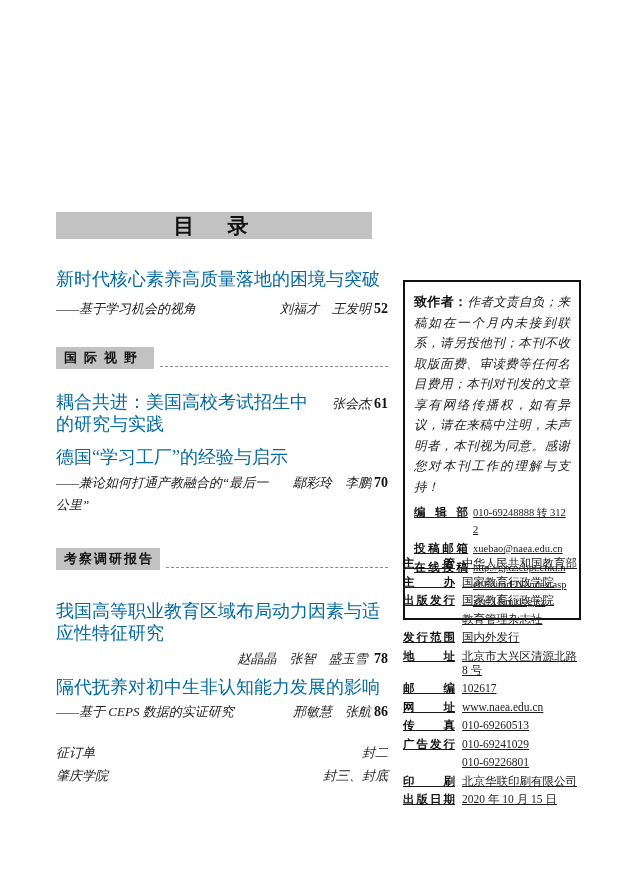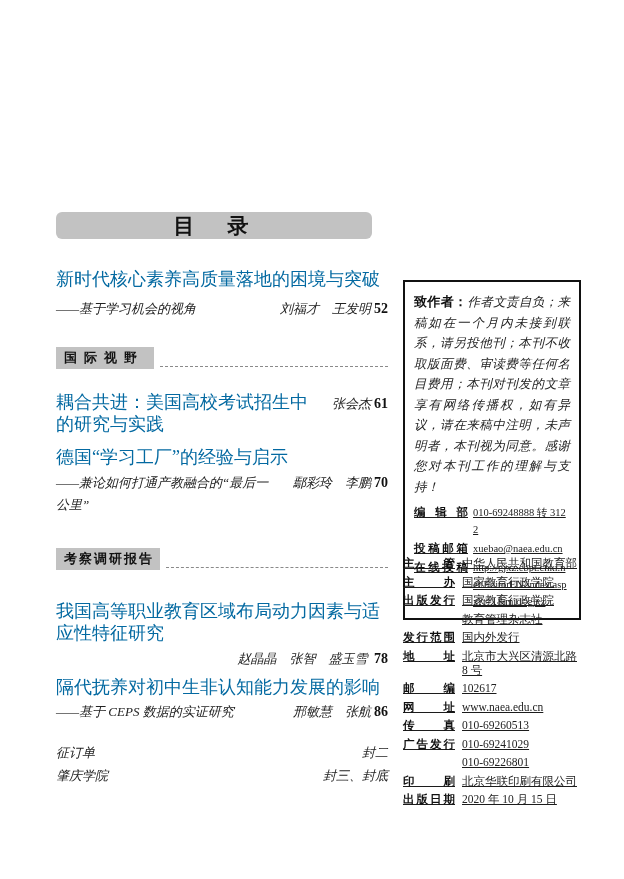--- a/index.html
+++ b/index.html
@@ -8,21 +8,21 @@
     width:624px;height:879px;
     background:#ffffff;
     font-family:"Liberation Serif","DejaVu Serif",serif;
     color:#1c1c1c;
     overflow:hidden;
   }
   
   .toc-banner{
     position:absolute;left:56px;top:212px;width:316px;height:27px;
     background:#c2c2c2;
-    display:flex;align-items:center;justify-content:center;border-radius:6px;
+    display:flex;align-items:center;justify-content:center;
   }
   .toc-banner span{
     font-size:21px;font-weight:bold;letter-spacing:6px;color:#111;
   }
   .left-col{
     position:absolute;left:56px;top:238px;width:332px;
     font-size:14px;line-height:22px;
   }
   .art-title{margin:0;font-size:18px;color:#0369a1;}
   .mt30{margin-top:30px;} .mt27{margin-top:27px;} .mt26{margin-top:30px;}

